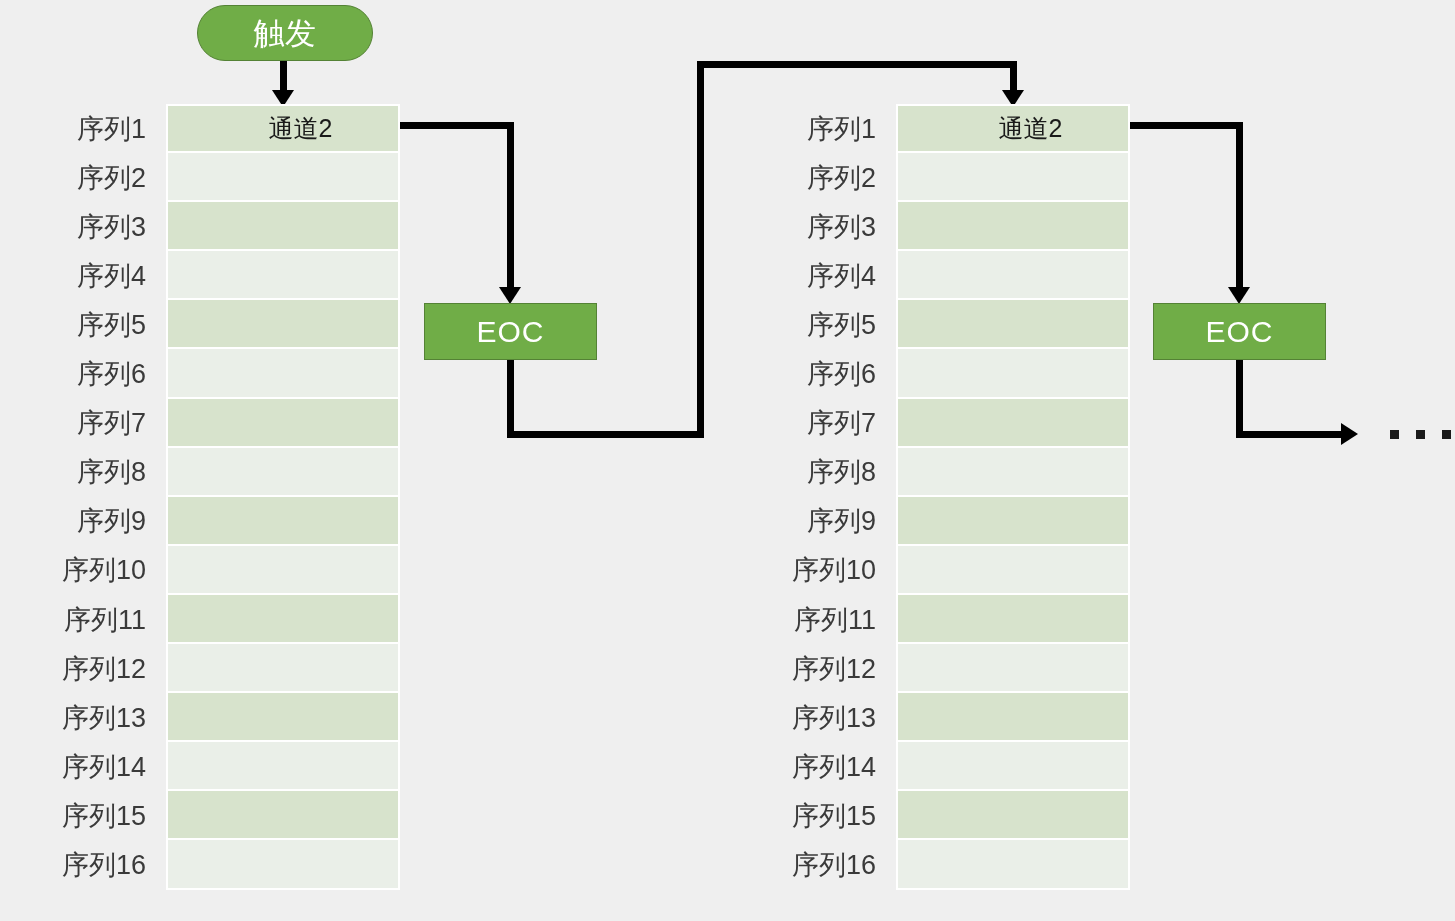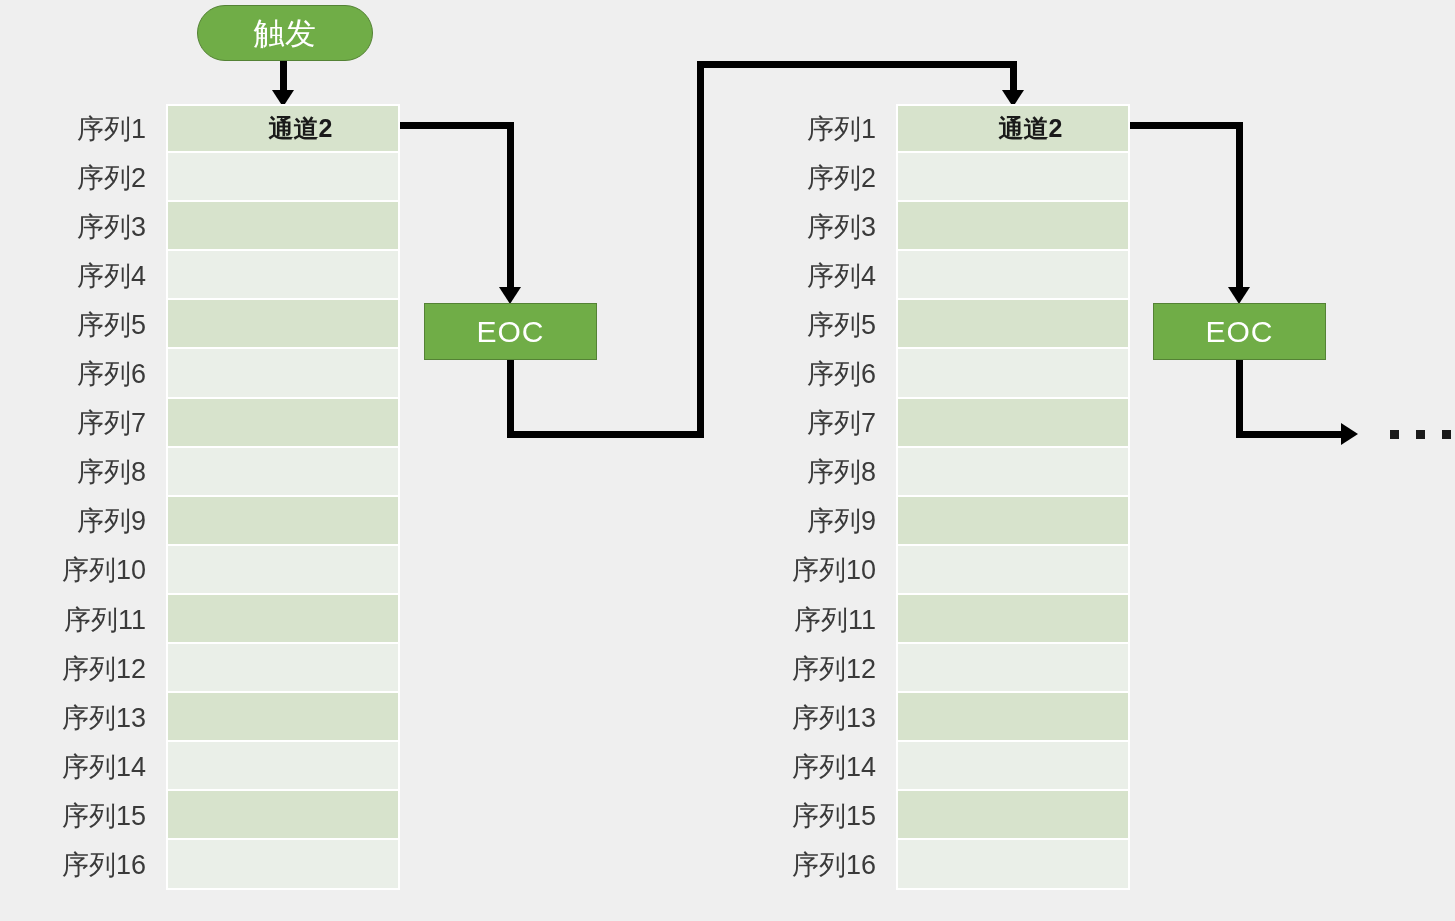--- a/index.html
+++ b/index.html
@@ -67,21 +67,21 @@
   .seq-row .cell-text {
     position: absolute;
     left: 0;
     right: 0;
     top: 0;
     bottom: 0;
     display: flex;
     align-items: center;
     justify-content: center;
     font-size: 25px;
-    font-weight: bold;
+    font-weight: normal;
     color: #1a1a1a;
     margin-left: 35px;
   }
 
   
   .row-label {
     position: absolute;
     height: 49.1px;
     display: flex;
     align-items: center;

